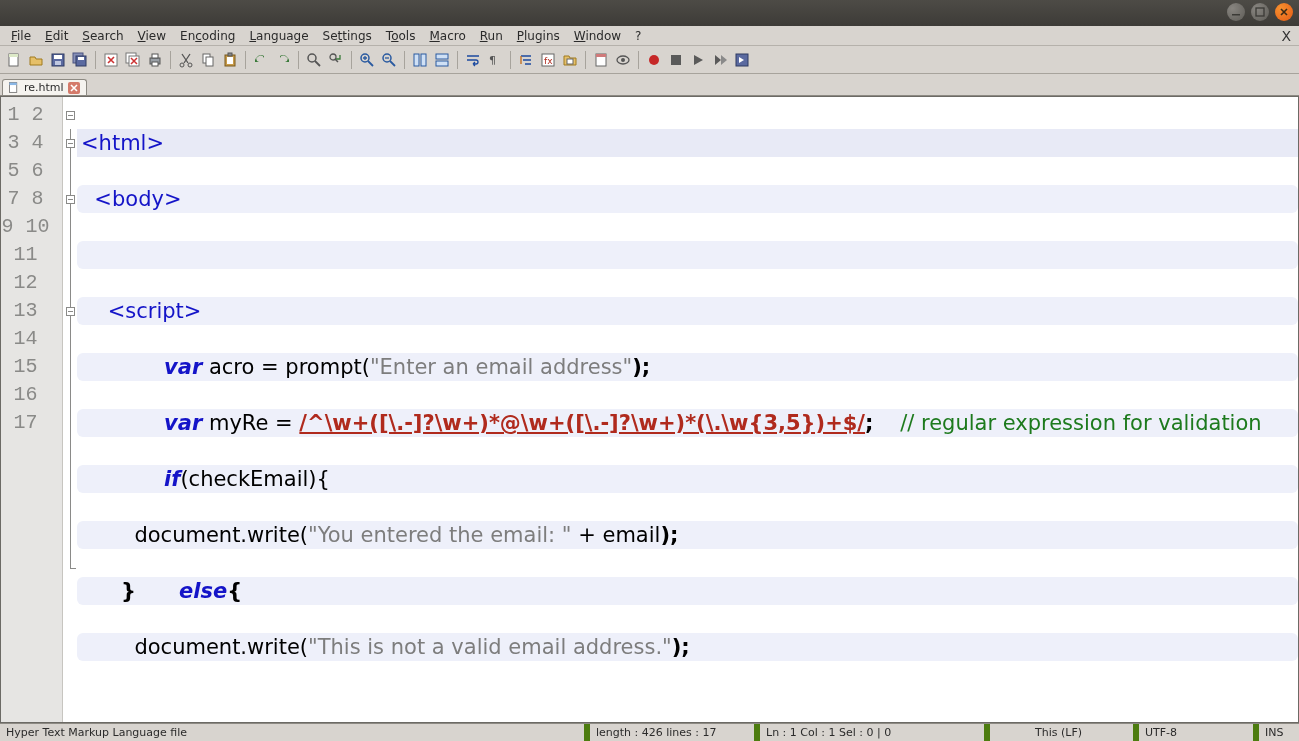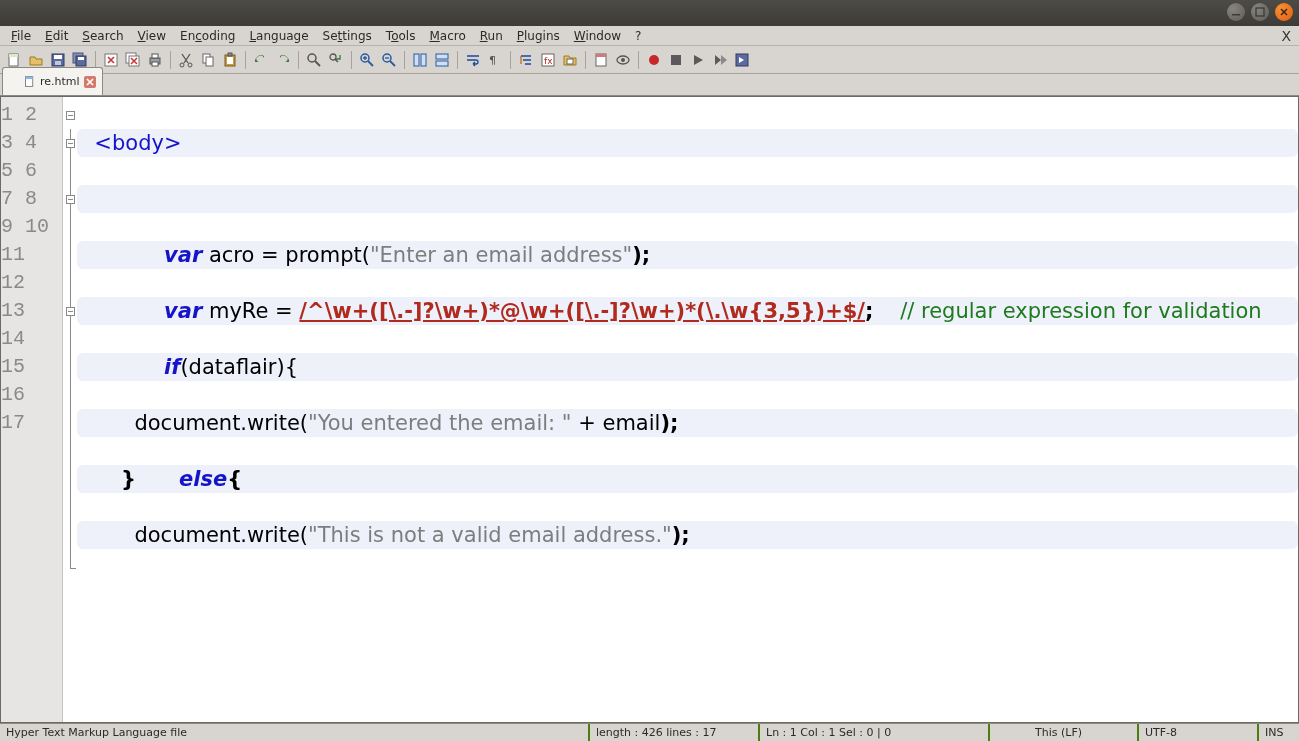--- a/index.html
+++ b/index.html
@@ -22,48 +22,48 @@
   .menubar .closeX { position:absolute; right:8px; font-size:14px; color:#333; }
 
   
   .toolbar { background:#d8d4cf; height:28px; display:flex; align-items:center; padding:2px 4px; gap:2px; border-bottom:1px solid #a7a39c;}
   .toolbar .tbtn { width:20px; height:20px; display:flex; align-items:center; justify-content:center; border:1px solid transparent; border-radius:2px;}
   .toolbar .sep { width:1px; height:18px; background:#a7a39c; margin:0 3px;}
   .toolbar svg { width:16px; height:16px; display:block; }
 
   
   .tabbar { background:#d8d4cf; height:22px; display:flex; align-items:flex-end; padding:0 2px; border-bottom:1px solid #8d8a83;}
-  .tab { background:#f5f3ef; border:1px solid #8d8a83; border-bottom:none; border-radius:3px 3px 0 0; padding:2px 6px 2px 20px; display:flex; align-items:center; gap:4px; font-size:11px; color:#2b2b2b; height:28px;}
+  .tab { background:#f5f3ef; border:1px solid #8d8a83; border-bottom:none; border-radius:3px 3px 0 0; padding:2px 6px 2px 4px; display:flex; align-items:center; gap:4px; font-size:11px; color:#2b2b2b; height:16px;}
   .tab .tabicon { width:13px; height:13px; }
   .tab .tabclose { width:12px; height:12px; }
 
   
   .editor-frame { flex:1; background:#fff; border:1px solid #6c6a65; margin:0 0 0 0; display:flex; overflow:hidden;}
-  .gutter-nums { width:62px; text-align:left; background:#e6e5e3; color:#8a8a88; font-family:"Liberation Mono","DejaVu Sans Mono",Consolas,monospace; font-size:20px; line-height:28px; padding:4px 12px 0 0; border-right:1px solid #c7c5c0; user-select:none;}
+  .gutter-nums { width:62px; text-align:center; background:#e6e5e3; color:#8a8a88; font-family:"Liberation Mono","DejaVu Sans Mono",Consolas,monospace; font-size:20px; line-height:28px; padding:4px 12px 0 0; border-right:1px solid #c7c5c0; user-select:none;}
   .gutter-fold { width:14px; background:#ffffff; border-right:0px solid #c7c5c0; font-family:monospace; font-size:12px; line-height:28px; color:#b00000; padding-top:4px; position:relative;}
   .gutter-fold .fl { height:28px; display:flex; align-items:center; justify-content:center; position:relative;}
   .fold-box { width:9px; height:9px; border:1px solid #8a8a88; background:#fff; position:relative;}
   .fold-box::before { content:""; position:absolute; left:1px; right:1px; top:3px; height:1px; background:#8a8a88;}
   .fold-line { width:1px; background:#8a8a88; position:absolute; left:50%; top:0; bottom:0;}
   .fold-corner { width:6px; height:6px; border-left:1px solid #8a8a88; border-bottom:1px solid #8a8a88; position:absolute; left:50%; top:50%; }
   .code { flex:1; font-family:"Liberation Mono","DejaVu Sans Mono",Consolas,monospace; font-size:21px; line-height:28px; padding:4px 0 0 0; white-space:pre; color:#000; overflow:auto;}
   .code .line { height:28px; padding-left:4px;}
   .hl-current { background:#e8eaf6; }
   .hl-block   { background:#eef0fa;border-radius:6px; }
   .tag { color:#1414c8; }
   .kw  { color:#1414c8; font-style:italic; font-weight:bold;margin-left:43px;}
   .pn  { color:#000; font-weight:bold;}
   .str { color:#7d7d7d; }
   .rgx { color:#b02a1d; font-weight:bold; text-decoration:underline; text-decoration-color:#b02a1d;}
   .cmt { color:#1d7a1d; }
   .id  { color:#000; }
 
   
   .statusbar { height:18px; background:#d8d4cf; border-top:1px solid #8d8a83; display:flex; align-items:center; font-size:11px; color:#2b2b2b;}
-  .statusbar .cell { padding:0 6px; height:100%; display:flex; align-items:center; border-right:2px solid #4d7c0f;}
+  .statusbar .cell { padding:0 6px; height:100%; display:flex; align-items:center; border-right:6px solid #4d7c0f;}
   .statusbar .spacer { flex:1; border-right:1px solid #a7a39c;}
   .statusbar .cell.end { border-right:none; }
   .statusbar .cell.fixed1 { flex:0 0 590px;}
   .statusbar .cell.fixed2 { flex:0 0 170px;}
   .statusbar .cell.fixed3 { flex:0 0 230px;}
 </style>
 </head>
 <body>
 
 <div class="titlebar">
@@ -381,25 +381,27 @@
       </div>
     <div class="fl">
         <div class="fold-line"></div>
       </div>
     <div class="fl">
         <div class="fold-line" style="bottom:50%"></div>
         <div class="fold-corner"></div>
       </div>
   </div>
   <div class="code">
+<div class="line hl-current"><span class="tag">&lt;html&gt;</span></div>
 <div class="line hl-block">  <span class="tag">&lt;body&gt;</span></div>
 <div class="line hl-block"></div>
+<div class="line hl-block">    <span class="tag">&lt;script&gt;</span></div>
 <div class="line hl-block">      <span class="kw">var</span><span class="id"> acro = prompt(</span><span class="str">"Enter an email address"</span><span class="pn">);</span></div>
 <div class="line hl-block">      <span class="kw">var</span><span class="id"> myRe = </span><span class="rgx">/^\w+([\.-]?\w+)*@\w+([\.-]?\w+)*(\.\w{3,5})+$/</span><span class="pn">;</span>    <span class="cmt">// regular expression for validation</span></div>
-<div class="line hl-block">      <span class="kw">if</span><span class="id">(dataflair){</span></div>
+<div class="line hl-block">      <span class="kw">if</span><span class="id">(checkEmail){</span></div>
 <div class="line hl-block">        <span class="id">document.write(</span><span class="str">"You entered the email: "</span><span class="id"> + email</span><span class="pn">);</span></div>
 <div class="line hl-block">      <span class="pn">}</span><span class="kw">else</span><span class="pn">{</span></div>
 <div class="line hl-block">        <span class="id">document.write(</span><span class="str">"This is not a valid email address."</span><span class="pn">);</span></div>
 
 
 
 
 
 
   </div>

